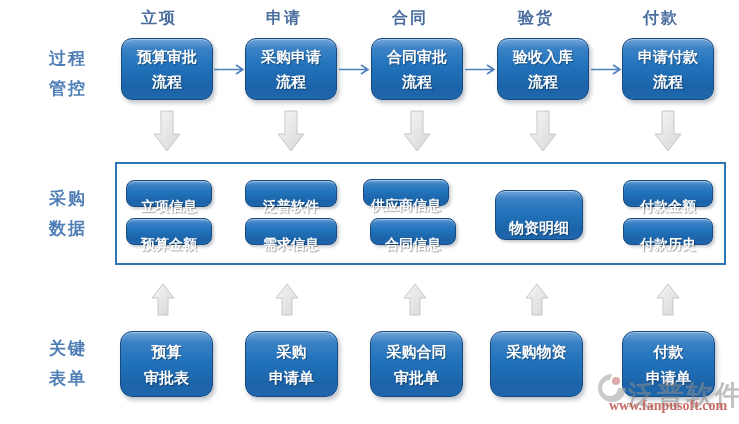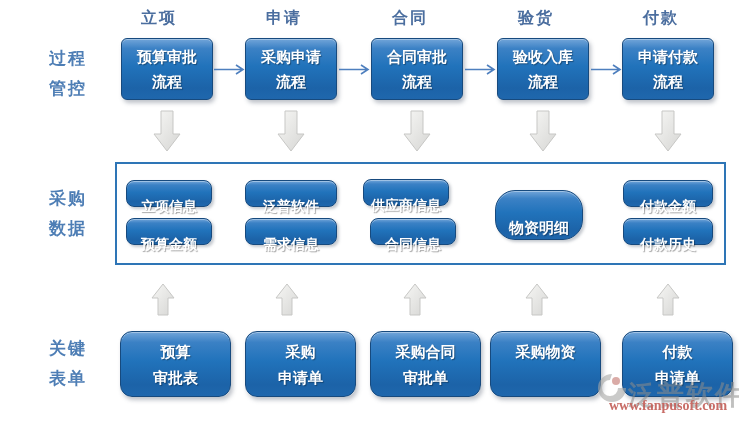--- a/index.html
+++ b/index.html
@@ -14,33 +14,33 @@
   }
   
   .side-label{
     position:absolute;left:13px;width:64px;
     font-size:17px;font-weight:bold;color:#4E7EB5;line-height:30px;letter-spacing:2px;margin-left:36px;
   }
   
   .blue-box{
     position:absolute;box-sizing:border-box;
     background:linear-gradient(180deg,#72A5D9 0%,#3B81C5 16%,#2173BB 45%,#1C63A8 82%,#1F67AD 100%);
-    border:1px solid #174A7E;border-radius:6px;
+    border:1px solid #174A7E;border-radius:11px;
     box-shadow:2px 3px 4px rgba(110,120,135,.45), inset 0 1px 0 rgba(255,255,255,.35);
     color:#fff;font-weight:bold;text-align:center;
     text-shadow:1px 1px 1px rgba(0,0,0,.35);
   }
   .proc-box{top:38px;width:92px;height:62px;font-size:15px;line-height:25px;padding-top:5px;}
-  .form-box{top:331px;width:111px;height:66px;font-size:15px;line-height:26px;padding-top:7px;border-radius:12px;}
+  .form-box{top:331px;width:93px;height:66px;font-size:15px;line-height:26px;padding-top:7px;border-radius:12px;}
   
   .pill{
     height:27px;font-size:14px;line-height:26px;border-radius:8px;padding-top:12px;
     box-shadow:2px 2px 3px rgba(110,120,135,.4), inset 0 1px 0 rgba(255,255,255,.35);
   }
-  .pill-big{height:50px;line-height:49px;font-size:15px;border-radius:20px;}
+  .pill-big{height:50px;line-height:49px;font-size:15px;border-radius:10px;}
   
   .panel{
     position:absolute;left:115px;top:162px;width:607px;height:99px;
     border:2px solid #2E75B6;background:transparent;
   }
   .harrow{position:absolute;top:63px;width:32px;height:13px;}
   .varrow{position:absolute;}
   
   .wm-brand{
     position:absolute;left:628px;top:377px;font-size:27px;font-weight:bold;

